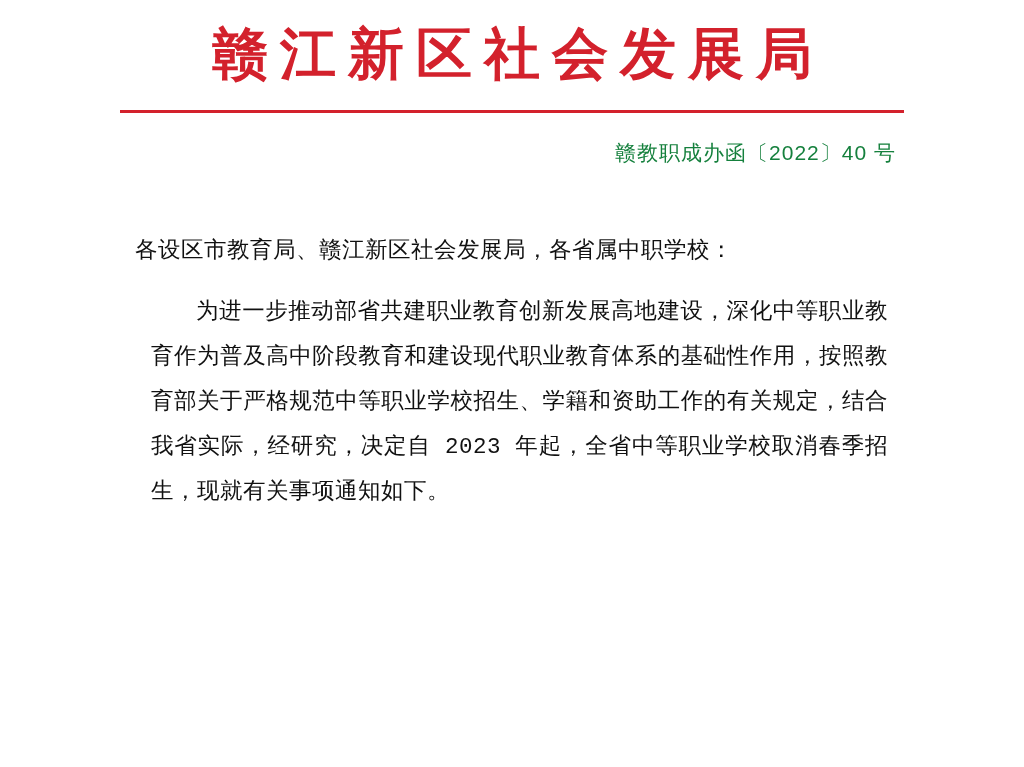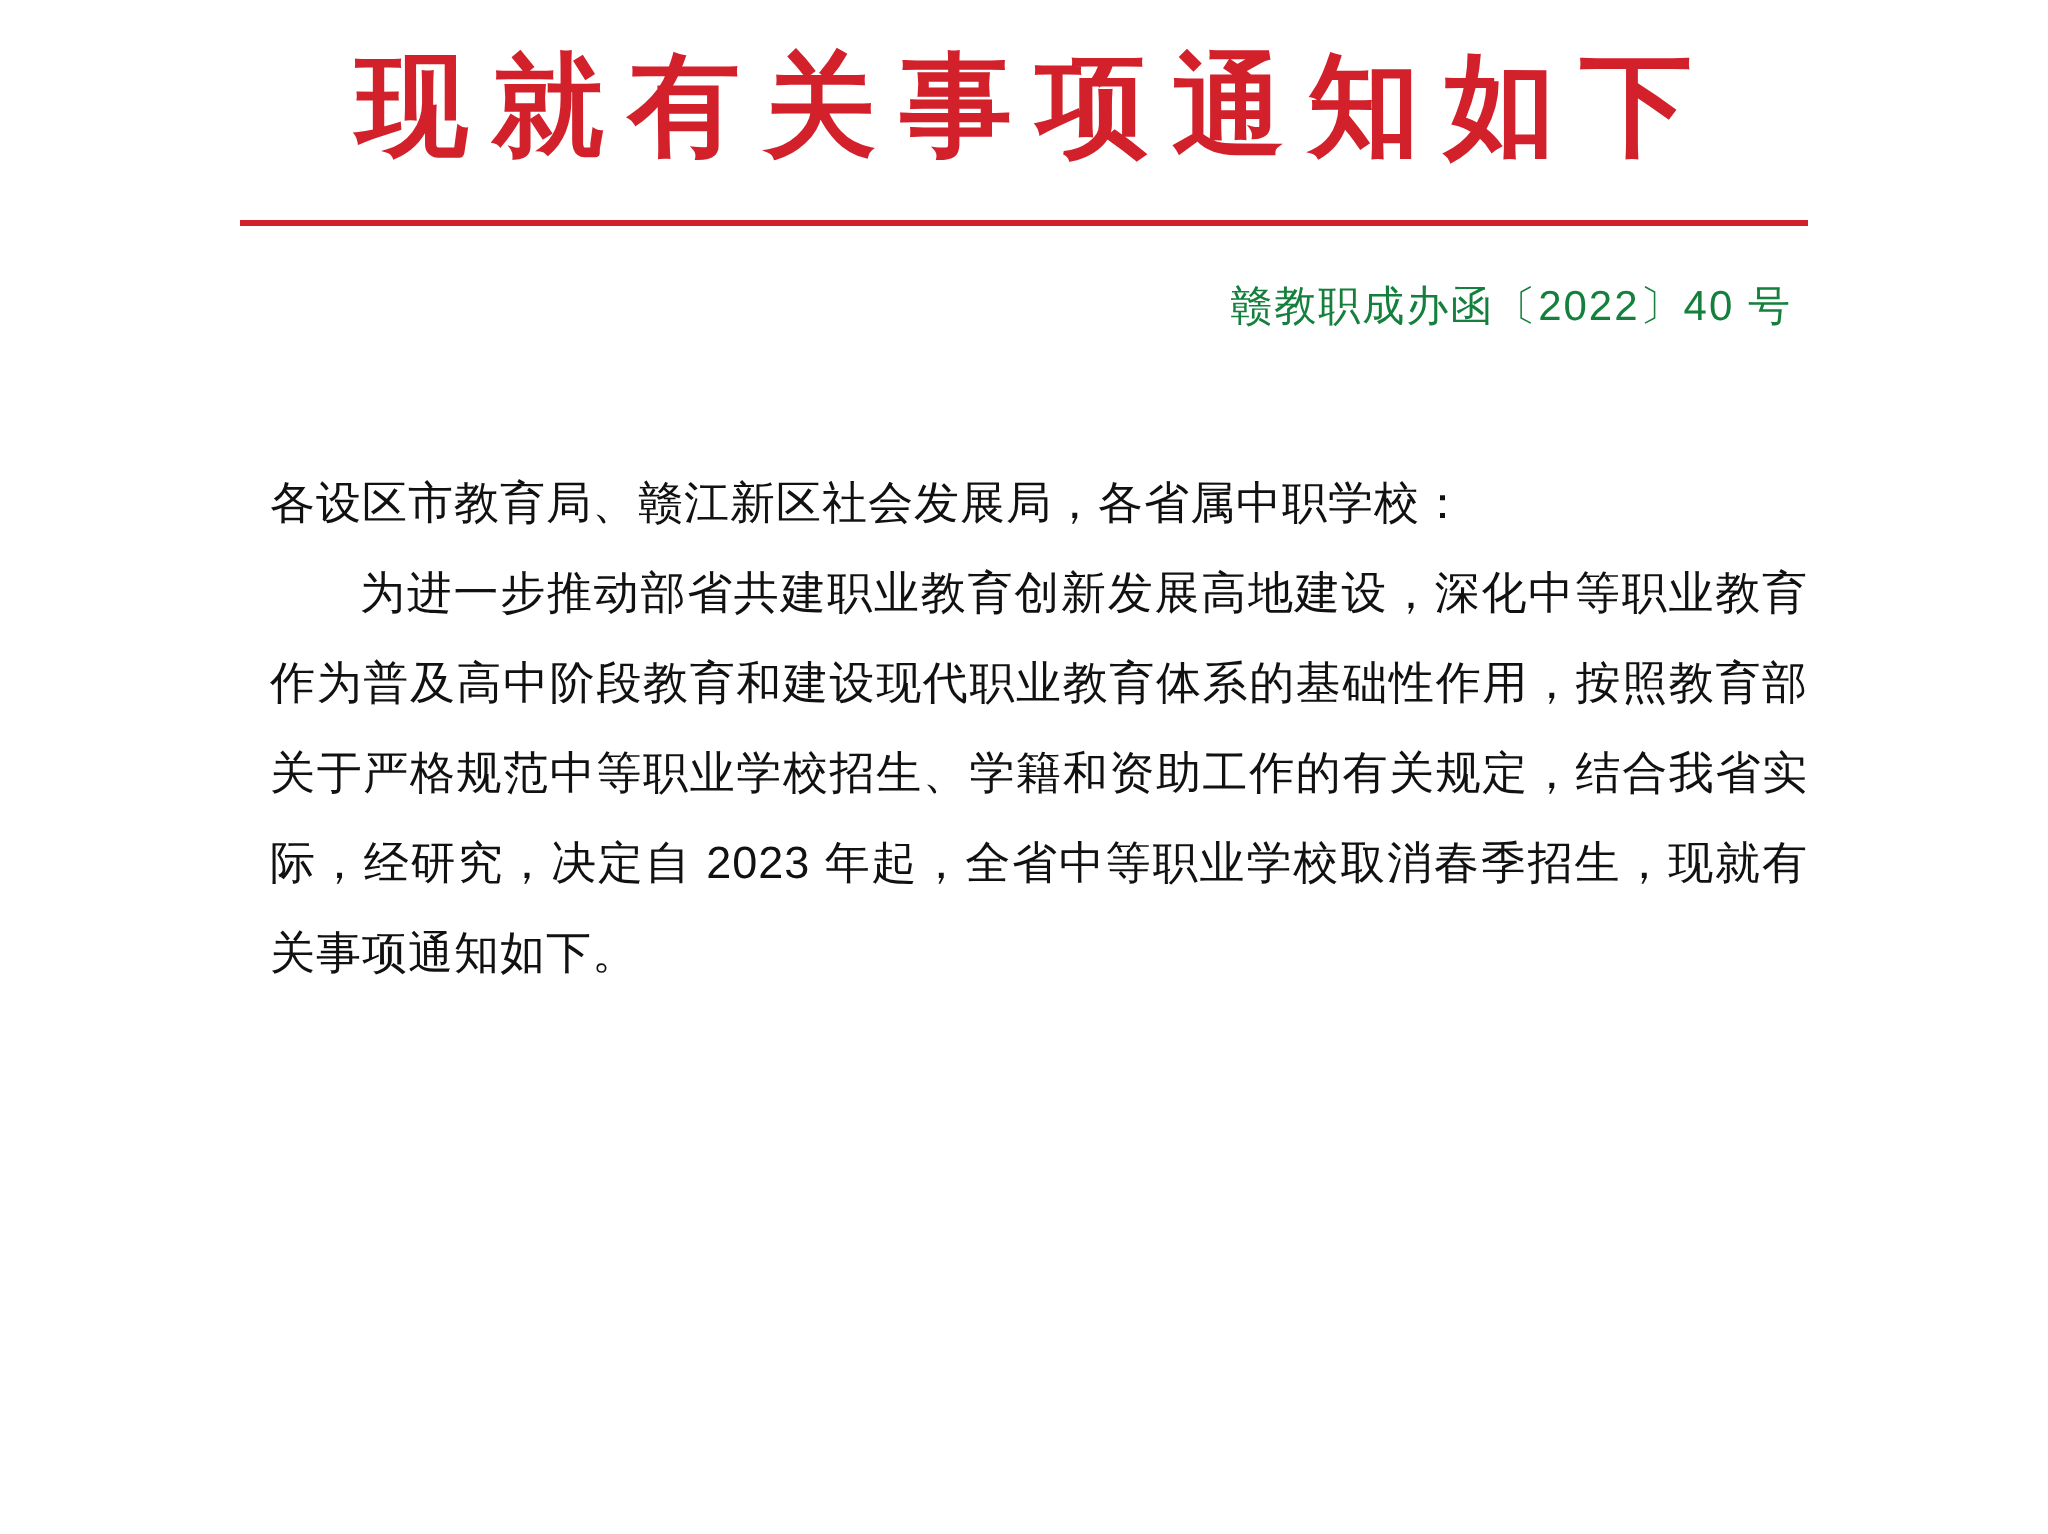--- a/index.html
+++ b/index.html
@@ -72,43 +72,43 @@
     letter-spacing: 2px;
   }
   .doc-title-line {
     display: block;
   }
 
   
   .body-block {
     margin-top: 62px;
     padding: 0 120px 0 135px;
-    font-family: Liberation Sans, sans-serif;
+    font-family: Liberation Mono, monospace;
     font-size: 22.5px;
     line-height: 2.0;
     color: #111111;
     text-align: justify;
     text-justify: inter-ideograph;
     letter-spacing: 0.5px;
   }
   .salutation {
     margin: 0;
   }
   .para {
-    margin: 0;
+    margin: 16px;
     text-indent: 2em;
   }
 </style>
 </head>
 <body>
 
 <div class="page">
 
   <div class="letterhead">
-    <div class="letterhead-title">现就有关事项通知如下</div>
+    <div class="letterhead-title">赣江新区社会发展局</div>
   </div>
 
   <div class="rule-wrap">
     <div class="rule-red"></div>
   </div>
 
   <div class="doc-number">赣教职成办函〔2022〕40 号</div>
 
 
   <div class="body-block">

